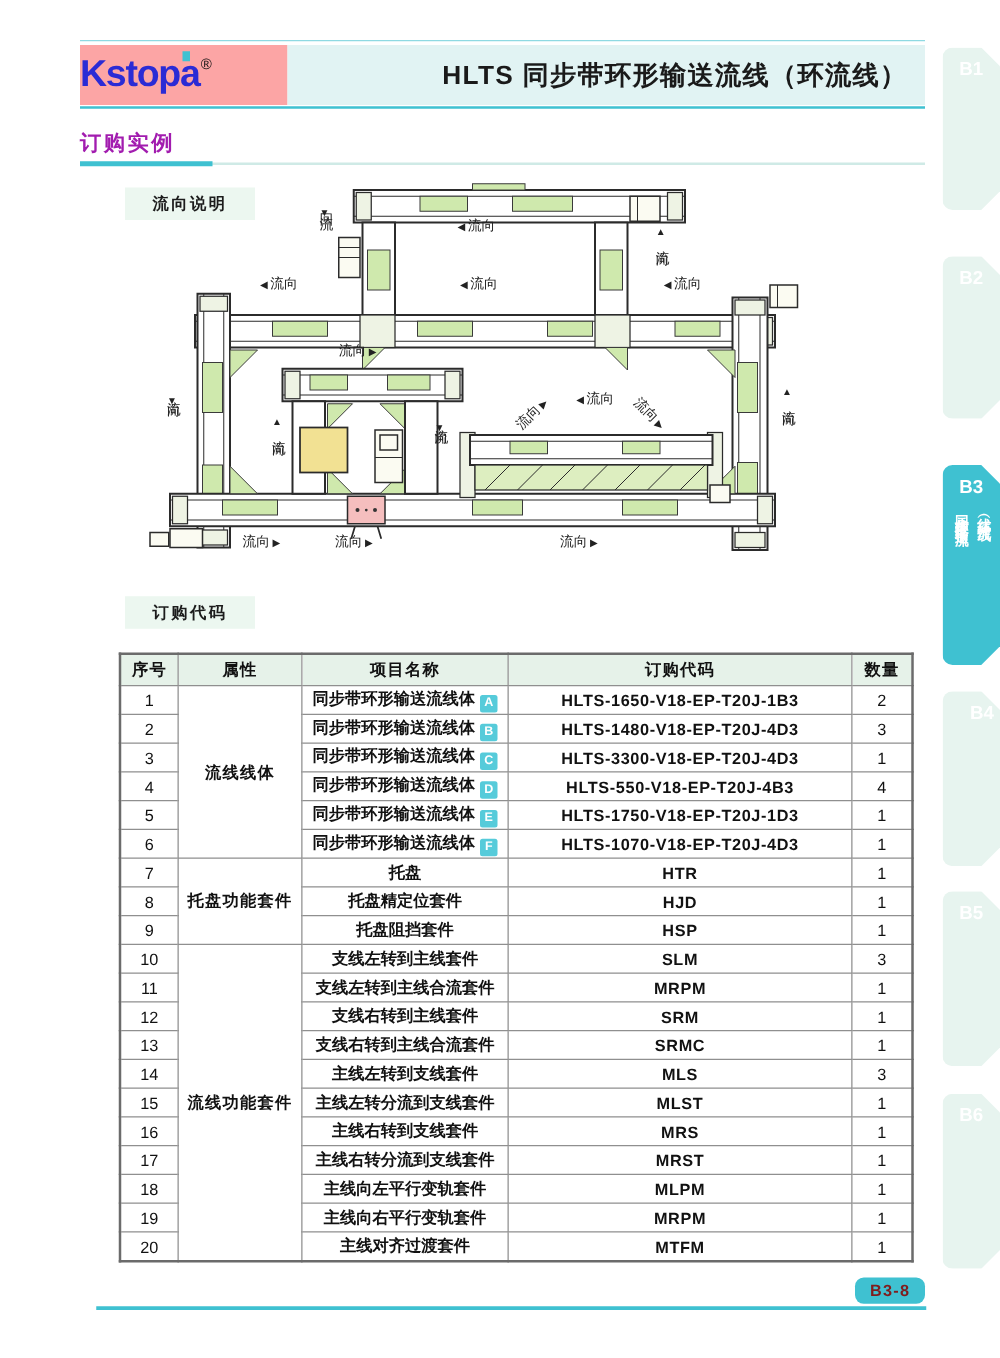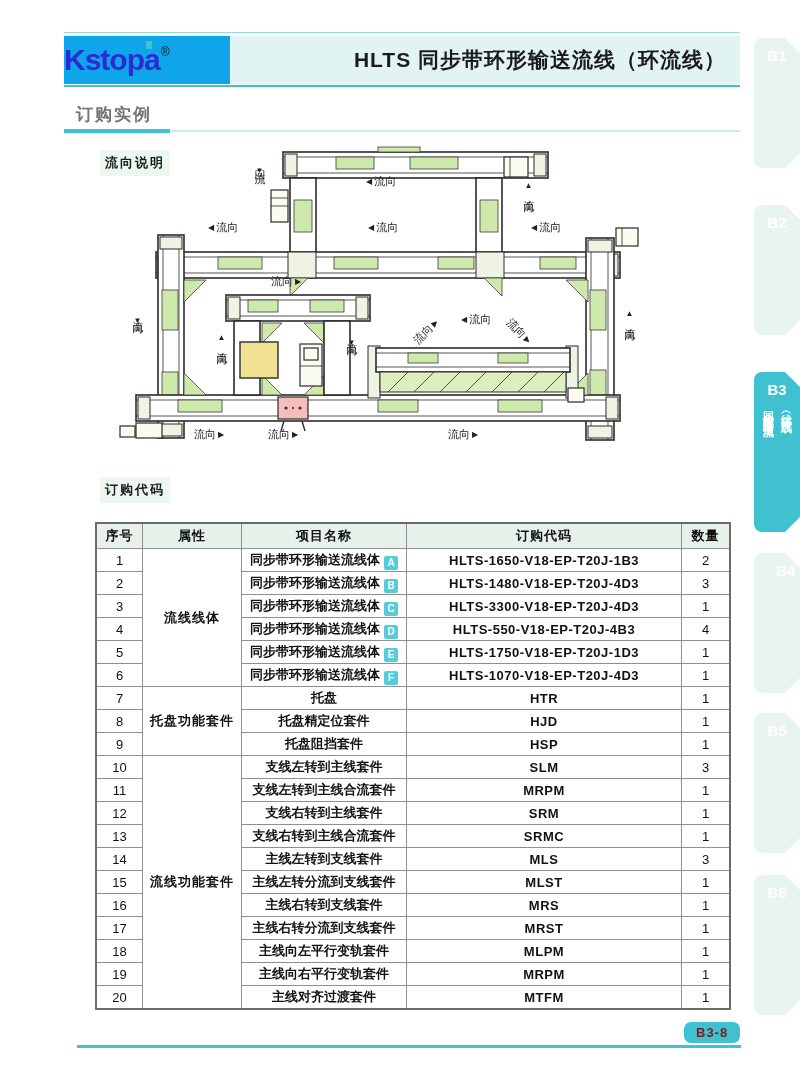--- a/index.html
+++ b/index.html
@@ -1,21 +1,21 @@
 <!DOCTYPE html>
 <html><head>
 <meta charset="utf-8">
 <style>
   html,body{margin:0;padding:0;background:#fff;}
   body{font-family:"Liberation Sans","DejaVu Sans",sans-serif;}
   .page{position:relative;width:800px;height:1086px;background:#fff;overflow:hidden;}
 
   
   .rule-top{position:absolute;left:64px;top:32px;width:676px;height:1px;background:#8fd9e2;}
-  .logo-area{position:absolute;left:64px;top:36px;width:166px;height:48px;background:#0ea5e9;display:flex;align-items:center;}
+  .logo-area{position:absolute;left:64px;top:36px;width:166px;height:48px;background:#fca5a5;display:flex;align-items:center;}
   .logo-text{font-size:30px;font-weight:bold;color:#2b2bd5;letter-spacing:-1px;position:relative;line-height:1;}
   .logo-accent{position:absolute;right:17px;top:-4px;width:6px;height:8px;background:#3fc1d1;}
   .logo-reg{font-size:12px;color:#111;vertical-align:14px;margin-left:1px;font-weight:normal;}
   .title-bar{position:absolute;left:230px;top:36px;width:510px;height:48px;background:#e1f3f3;display:flex;align-items:center;justify-content:flex-end;padding-right:14px;box-sizing:border-box;}
   .title-bar .doc-title{font-size:21px;font-weight:bold;color:#1a1a1a;letter-spacing:1px;}
   .rule-bottom{position:absolute;left:64px;top:85px;width:676px;height:2px;background:#3fc1d1;}
 
   
   .side-tab{position:absolute;left:754px;width:46px;color:#fff;
     clip-path:polygon(0 0,calc(100% - 15px) 0,100% 15px,100% calc(100% - 15px),calc(100% - 15px) 100%,0 100%);
@@ -25,27 +25,27 @@
   .tab-b1{top:38px;height:130px;}
   .tab-b2{top:205px;height:130px;}
   .tab-b3{top:372px;height:160px;}
   .tab-b4{top:553px;height:140px;padding-left:17px;}
   .tab-b5{top:713px;height:140px;}
   .tab-b6{top:875px;height:140px;}
   .vcols{display:flex;flex-direction:row;justify-content:center;gap:3px;margin-top:5px;}
   .vcol{writing-mode:vertical-lr;font-size:11px;font-weight:bold;letter-spacing:2px;color:#fff;}
 
   
-  .section-title{position:absolute;left:64px;top:103px;font-size:17px;font-weight:bold;color:#737373;letter-spacing:2px;margin-left:12px;}
+  .section-title{position:absolute;left:64px;top:103px;font-size:17px;font-weight:bold;color:#a21caf;letter-spacing:2px;}
   .section-underline{position:absolute;left:64px;top:129px;width:676px;height:4px;}
   .section-underline .light{position:absolute;left:0;top:1px;width:100%;height:2px;background:#cfeae6;}
   .section-underline .strong{position:absolute;left:0;top:0;width:106px;height:4px;background:#3fc1d1;}
 
   
-  .mini-label{position:absolute;background:#ecf7f0;color:#1c1c1c;font-size:13px;font-weight:bold;padding:4px 5px;letter-spacing:2px;}
+  .mini-label{position:absolute;background:#ecf7f0;color:#1c1c1c;font-size:13px;font-weight:bold;padding:4px 22px;letter-spacing:2px;}
   .lbl-flow{left:100px;top:150px;}
   .lbl-code{left:100px;top:477px;}
 
   
   .diagram{position:absolute;left:78px;top:140px;width:660px;height:320px;}
   .diagram svg{position:absolute;left:0;top:0;}
   .rail{fill:#ffffff;stroke:#2b2b2b;stroke-width:1.6;}
   .tl{stroke:#2b2b2b;stroke-width:0.8;}
   .cap{fill:#eef3e4;stroke:#2b2b2b;stroke-width:1;}
   .pad{fill:#cfe9ad;stroke:#3a3a3a;stroke-width:0.8;}

